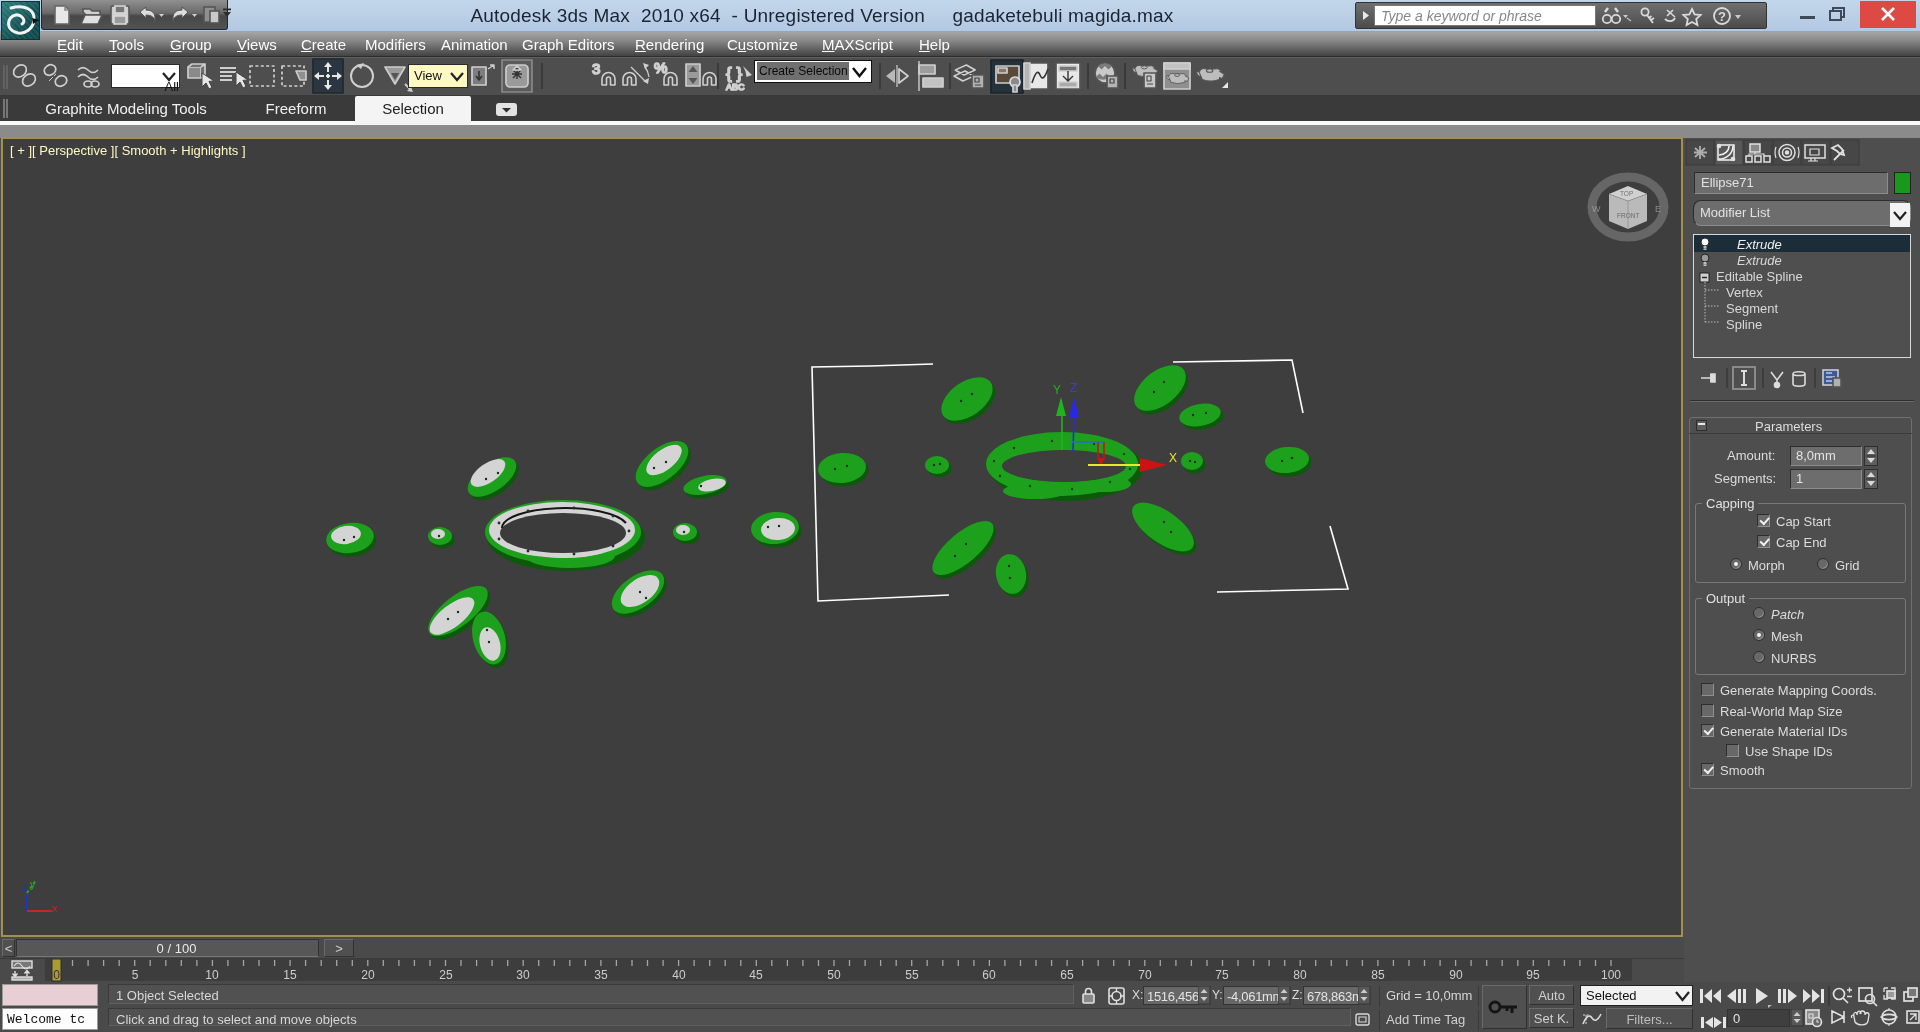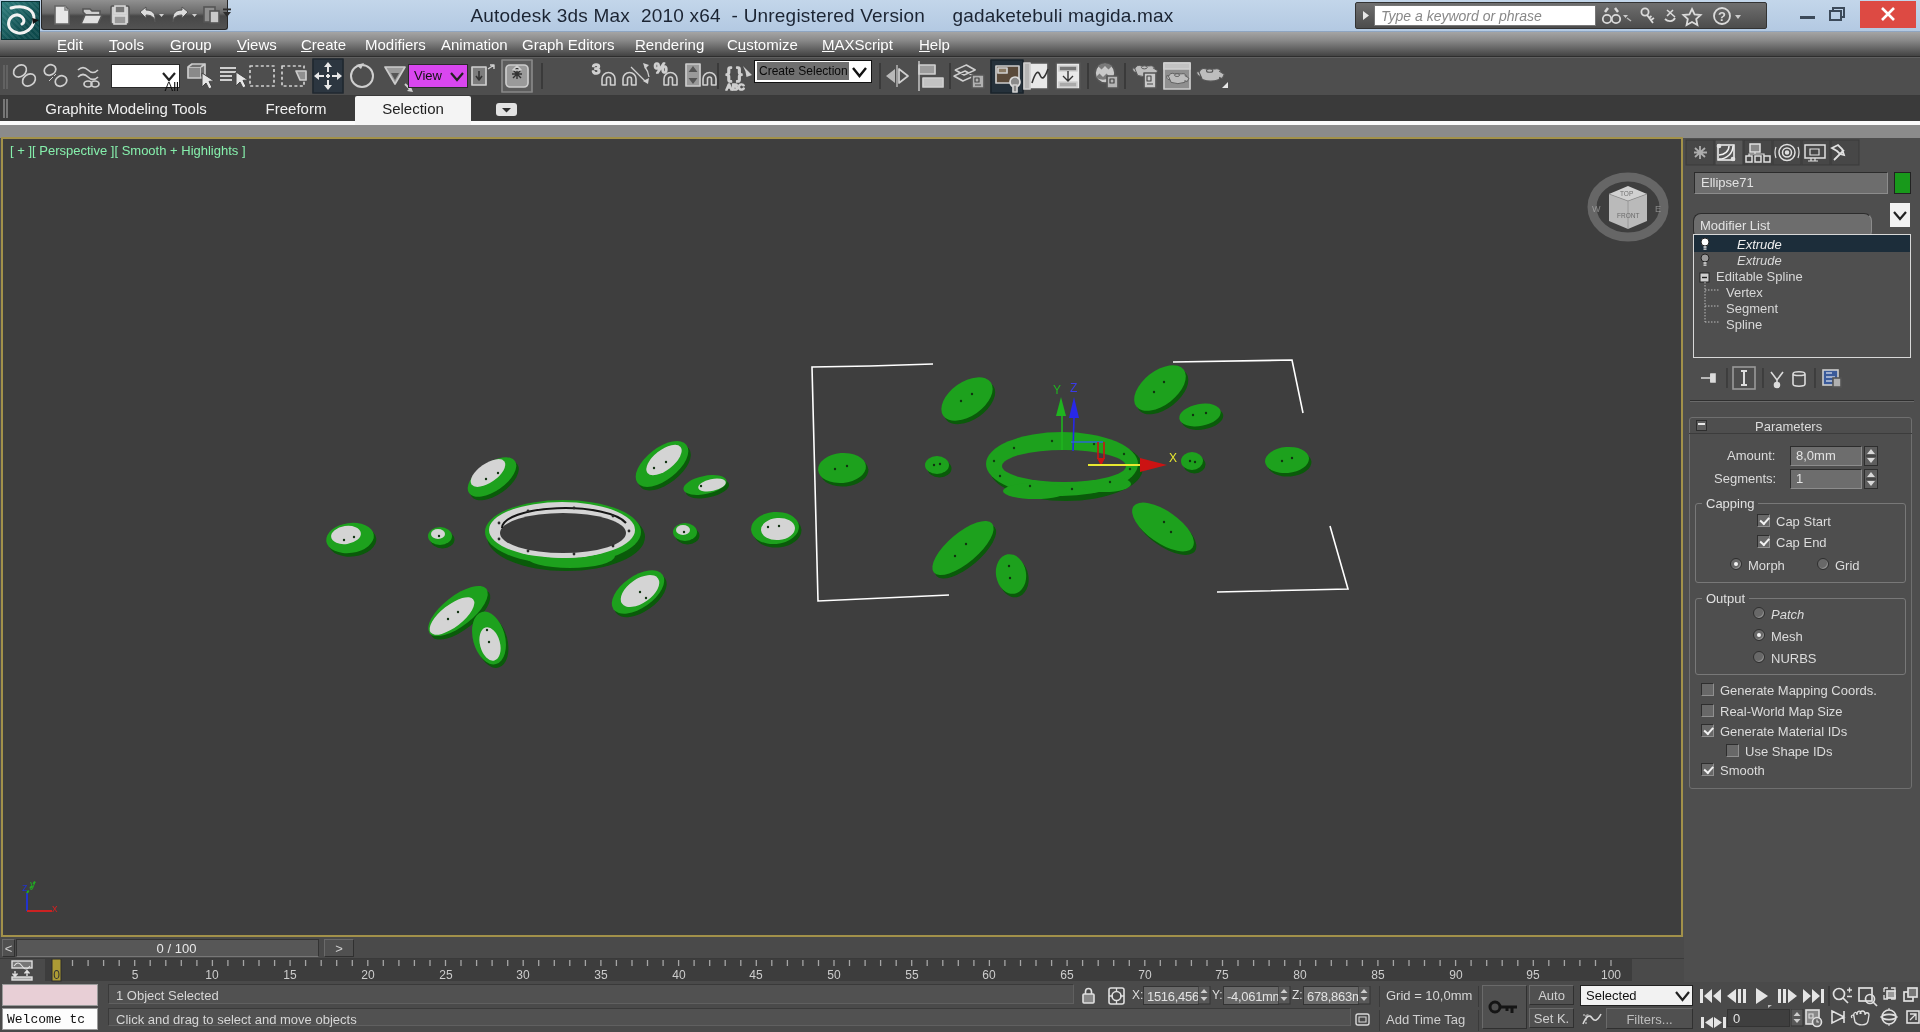--- a/index.html
+++ b/index.html
@@ -15,21 +15,21 @@
 #menubar{left:0;top:32px;width:1920px;height:25px;background:linear-gradient(#a5a5a5,#898989 35%,#636363 70%,#434343);border-bottom:1px solid #2e2e2e;}
 .menu{position:absolute;top:36px;font-size:15px;color:#fdfdfd;}
 .menu u{text-decoration:underline;}
 #toolbar{left:0;top:57px;width:1920px;height:39px;background:#4e4e4e;border-top:1px solid #606060;border-bottom:1px solid #393939;}
 #ribbon{left:0;top:96px;width:1920px;height:25px;background:#3a3a3a;}
 .rtab{position:absolute;top:96px;height:37px;font-size:15px;color:#efefef;text-align:center;padding-top:4px;}
 #seltab{background:#f4f4f4;color:#1d1d1d;border-radius:2px 2px 0 0;height:29px;z-index:3;}
 #stripw{left:0;top:121px;width:1920px;height:4px;background:#fafafa;}
 #stripg{left:0;top:125px;width:1920px;height:13px;background:#8b8b8b;}
 #viewport{left:1px;top:137px;width:1682px;height:800px;background:#3e3e3e;border:2px solid #a2914a;}
-#vplabel{left:10px;top:143px;font-size:13px;color:#86efac;}
+#vplabel{left:10px;top:143px;font-size:13px;color:#fef9c3;}
 #cmdpanel{left:1684px;top:138px;width:236px;height:844px;background:#4e4e4e;}
 .fld{position:absolute;background:#6d6d6d;border:1px solid #2c2c2c;border-bottom-color:#8c8c8c;border-right-color:#8c8c8c;color:#e2e2e2;font-size:13px;}
 .lbl{position:absolute;color:#dcdcdc;font-size:13px;}
 .grp{position:absolute;border:1px solid #787878;border-radius:3px;}
 .grplbl{position:absolute;top:-8px;left:8px;background:#4e4e4e;padding:0 4px;color:#e0e0e0;font-size:13px;}
 .cb{position:absolute;width:13px;height:13px;background:#686868;border:1px solid #2e2e2e;border-bottom-color:#909090;border-right-color:#909090;}
 .cb.ck:before{content:"";position:absolute;left:1.5px;top:2px;width:7px;height:3.5px;border-left:2px solid #f2f2f2;border-bottom:2px solid #f2f2f2;transform:rotate(-48deg);}
 .rb{position:absolute;width:12px;height:12px;border-radius:50%;background:#686868;border:1px solid #2e2e2e;box-shadow:inset -1px -1px 0 #909090;}
 .rb.on:before{content:"";position:absolute;left:3px;top:3px;width:4px;height:4px;border-radius:50%;background:#f5f5f5;}
 #timerow{left:0;top:937px;width:1684px;height:22px;background:#4a4a4a;border-bottom:1px solid #3a3a3a;}
@@ -145,21 +145,21 @@
         <rect x="145" y="16" width="6" height="6" fill="none" stroke="#2c3640"></rect>
       </g>
 <circle cx="182" cy="19" r="11" stroke-width="2"></circle>
       <path d="M176 8 l8 -2 -3 6 z" fill="#cfcfcf" stroke="none"></path>
 <path d="M205 10 h20 l-10 17 z" fill="#9a9a9a" stroke="#ccc"></path>
       <path d="M211 16 h8 l-4 7 z" fill="#555" stroke="none"></path>
       <path d="M225 27 l6 6" stroke-width="2"></path>
       <path d="M233 35 l-6 -1 4 -4 z" fill="#cfcfcf" stroke="none"></path>
 </g>
   </svg>
-<div class="abs" style="left:408px;top:64px;width:60px;height:24px;background:#d946ef;border:1px solid #2a2a2a;font-size:13px;color:#111;padding:3px 0 0 5px;">View</div>
+<div class="abs" style="left:408px;top:64px;width:60px;height:24px;background:#fef9c3;border:1px solid #2a2a2a;font-size:13px;color:#111;padding:3px 0 0 5px;">View</div>
 <svg class="abs" style="left:446px;top:64px" width="22" height="24">
     <path d="M5 9 l6 7 6-7" fill="none" stroke="#222" stroke-width="2.2"></path>
   </svg>
 <svg class="abs" style="left:466px;top:57px" width="1454" height="39">
 <g fill="none" stroke="#cfcfcf" stroke-width="1.7" stroke-linejoin="round">
 <rect x="6" y="10" width="14" height="18" fill="#7d7d7d"></rect>
       <path d="M13 14 v8 m-3 -3 l3 4 3 -4" stroke="#333" stroke-width="1.6"></path>
       <path d="M22 12 l6 -4 m0 4 v-4 h-4" stroke-width="1.4"></path>
 <rect x="36" y="3" width="30" height="32" fill="#5c5c5c" stroke="#888"></rect>
       <rect x="40" y="8" width="22" height="22" rx="4" fill="#9a9a9a" stroke="#ccc"></rect>
@@ -441,21 +441,21 @@
       <circle cx="103" cy="14.5" r="1.5" fill="#e0e0e0"></circle>
       <path d="M92 9 q-2 5 0 11 M114 9 q2 5 0 11" stroke-width="1.2"></path>
       <rect x="121" y="7" width="20" height="13"></rect>
       <path d="M127 20 v3 m-3 0 h10 m-3 -3 v3" stroke-width="1.2"></path>
       <path d="M126 11 h9 v6 h-9 z" stroke-width="1.2"></path>
       <path d="M150 22 l10 -10 m-12 -2 l6 -3 4 4 2 6 -4 -1 -3 -3 z" stroke-width="1.8"></path>
     </g>
   </svg>
 <div class="fld abs" style="left:1694px;top:172px;width:194px;height:22px;padding:2px 0 0 6px;">Ellipse71</div>
 <div class="abs" style="left:1894px;top:172px;width:17px;height:22px;background:#18991b;border:1px solid #222;"></div>
-<div class="fld abs" style="left:1693px;top:213px;width:179px;height:26px;padding:4px 0 0 6px;border-radius:8px;">Modifier List</div>
+<div class="fld abs" style="left:1693px;top:200px;width:218px;height:26px;padding:4px 0 0 6px;border-radius:8px;">Modifier List</div>
 <div class="abs" style="left:1890px;top:203px;width:20px;height:24px;background:#f2f2f2;"></div>
 <svg class="abs" style="left:1890px;top:203px" width="20" height="24">
     <path d="M4 9 l6 7 6 -7" fill="none" stroke="#222" stroke-width="2.2"></path>
   </svg>
 <div class="abs" style="left:1693px;top:234px;width:218px;height:124px;background:#4f4f4f;border:1px solid #d8d8d8;"></div>
 <div class="abs" style="left:1694px;top:235px;width:216px;height:17px;background:#1c2d3a;"></div>
 <div class="abs" style="left:1737px;top:237px;font-size:13px;font-style:italic;color:#ededed;">Extrude</div>
 <div class="abs" style="left:1737px;top:253px;font-size:13px;font-style:italic;color:#d8d8d8;">Extrude</div>
 <div class="abs" style="left:1716px;top:269px;font-size:13px;font-style:normal;color:#d8d8d8;">Editable Spline</div>
 <div class="abs" style="left:1726px;top:285px;font-size:13px;font-style:normal;color:#d8d8d8;">Vertex</div>

